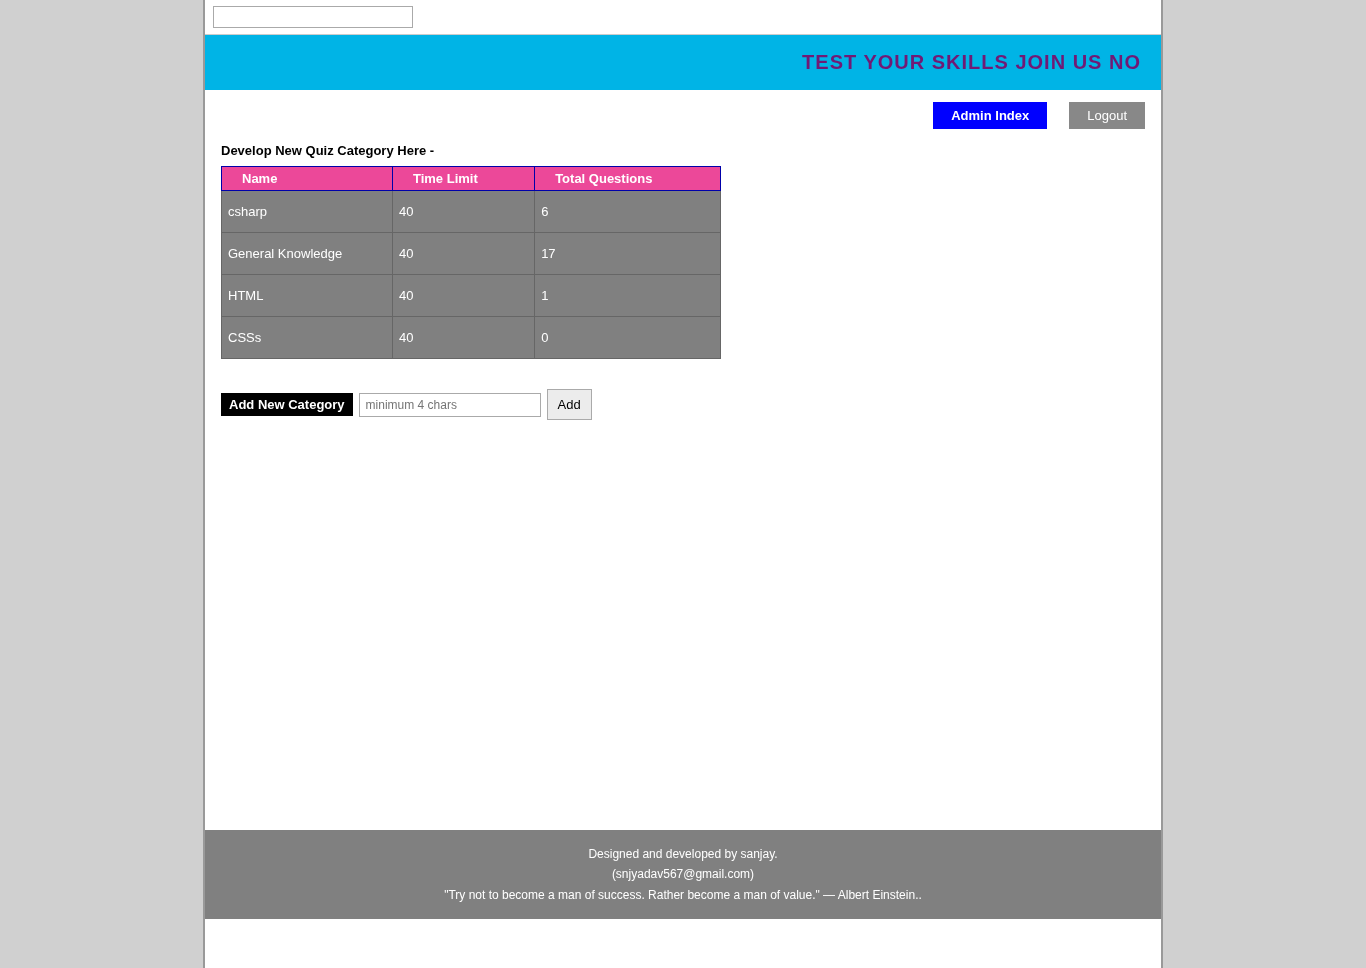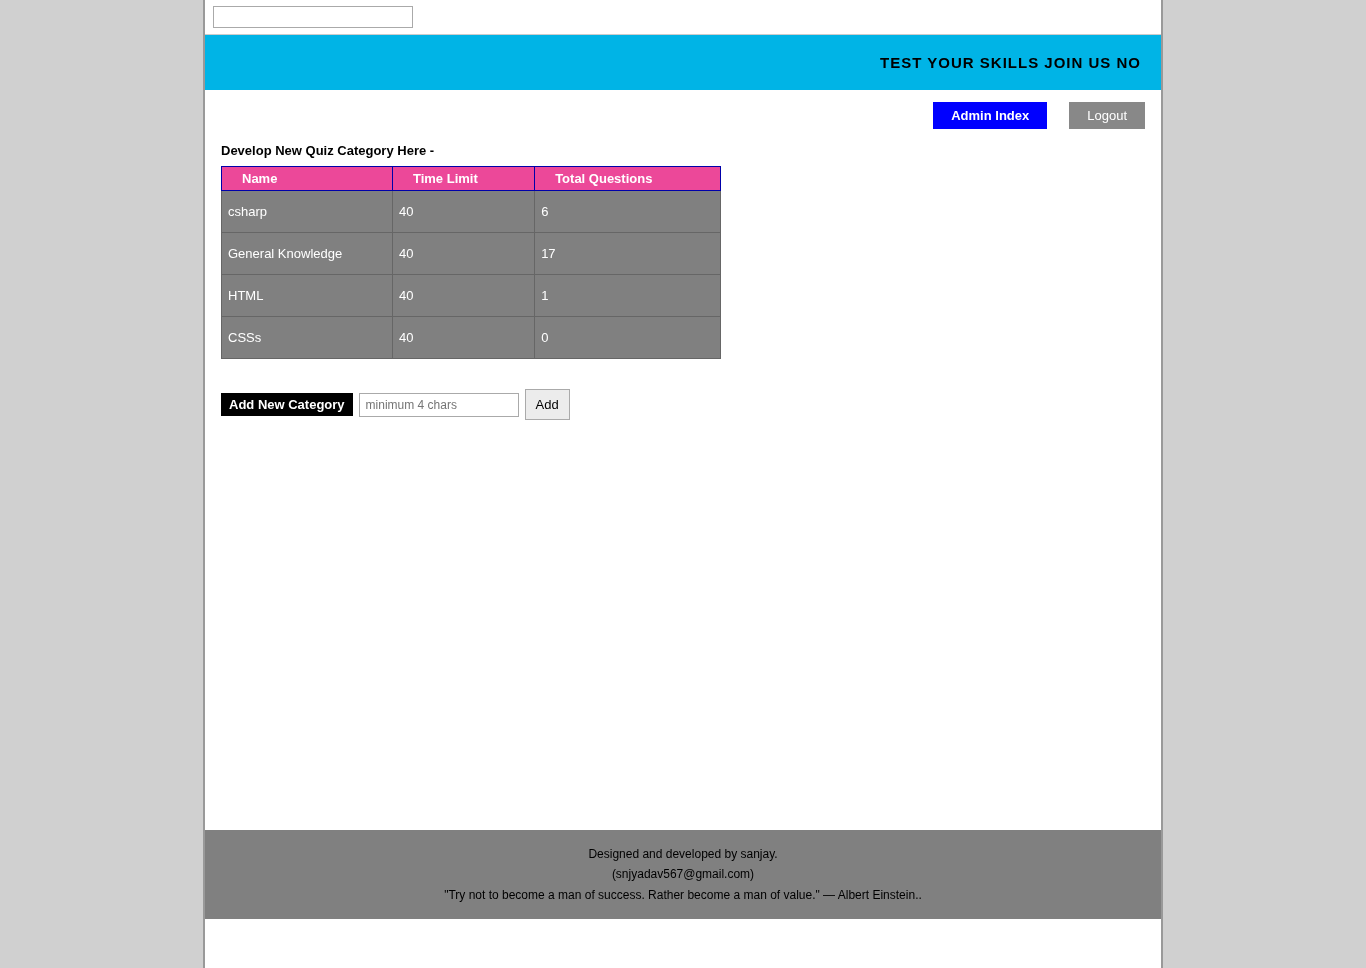--- a/index.html
+++ b/index.html
@@ -34,23 +34,23 @@
     }
     .banner {
       background: #00b4e6;
       height: 55px;
       display: flex;
       align-items: center;
       justify-content: flex-end;
       padding-right: 20px;
     }
     .banner-text {
-      color: #000000;
-      font-weight: bold;
-      font-size: 15px;
+      color: #701a75;
+      font-weight: bold;
+      font-size: 20px;
       letter-spacing: 1px;
       text-align: center;
     }
     .main-content {
       background: #fff;
       padding: 12px 16px 20px 16px;
       min-height: 740px;
     }
     .nav-bar {
       display: flex;
@@ -111,35 +111,35 @@
       color: #fff;
       font-weight: bold;
       font-size: 13px;
       padding: 4px 8px;
       display: inline-block;
     }
     .add-category-input {
       border: 1px solid #aaa;
       padding: 7px 6px;
       font-size: 12px;
-      width: 160px;
+      width: 182px;
       height: 24px;
       color: #888;
     }
     .add-button {
       border: 1px solid #aaa;
       background: #ececec;
       padding: 3px 10px;
       font-size: 13px;
       cursor: pointer;
       height: 31px;
     }
     .footer {
       background: #808080;
-      color: #000000;
+      color: #ffffff;
       text-align: center;
       padding: 14px 10px;
       font-size: 12px;
       line-height: 1.7;
     }
   </style>
 </head>
 <body>
 
 <div class="outer-wrapper">

